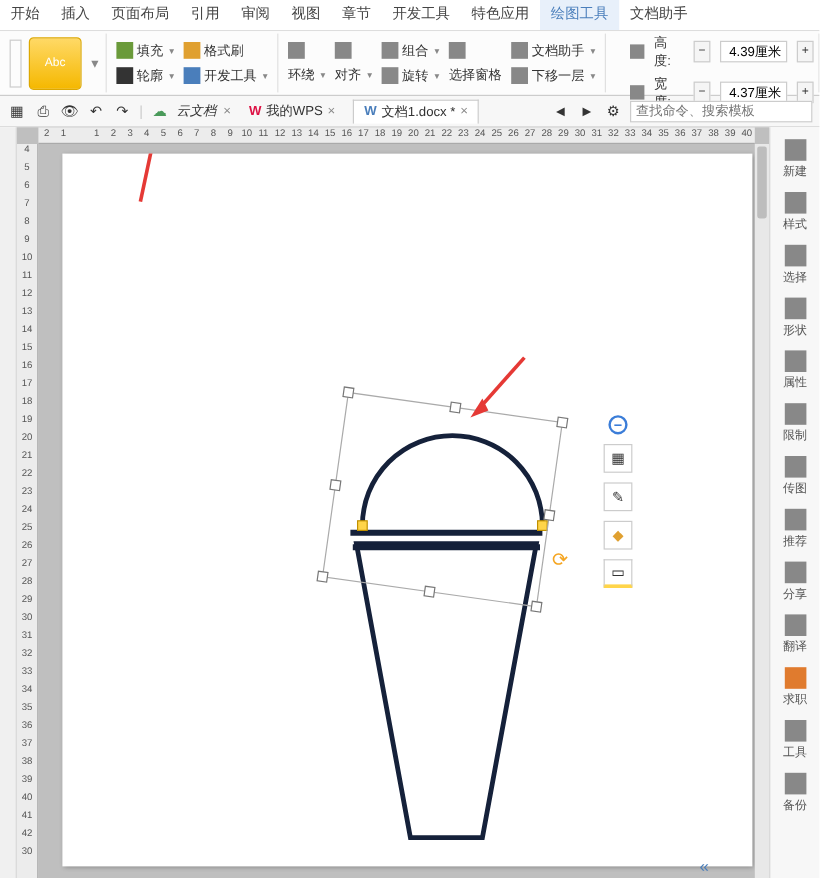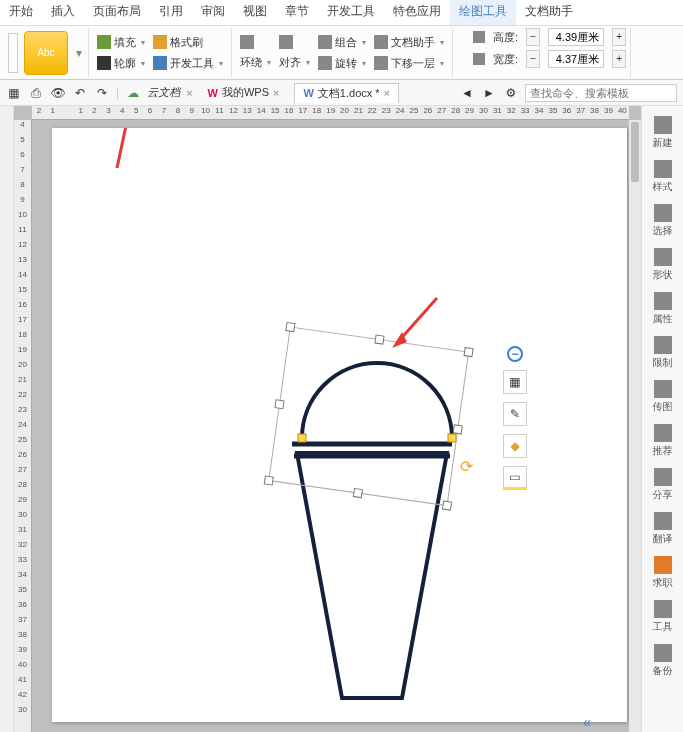--- a/index.html
+++ b/index.html
@@ -123,20 +123,28 @@
     <div class="rb-col">
       <div class="rb-item">
           <span class="rb-icon"></span>
           <span>组合</span>
           <span class="dd">▾</span>
         </div>
       <div class="rb-item">
           <span class="rb-icon"></span>
           <span>旋转</span>
           <span class="dd">▾</span>
+        </div>
+    </div>
+    <div class="rb-col">
+      <div class="rb-item">
+          <span class="rb-icon"></span>
+        </div>
+      <div class="rb-item">
+          <span>选择窗格</span>
         </div>
     </div>
     <div class="rb-col">
       <div class="rb-item">
           <span class="rb-icon"></span>
           <span>文档助手</span>
           <span class="dd">▾</span>
         </div>
       <div class="rb-item">
           <span class="rb-icon"></span>

